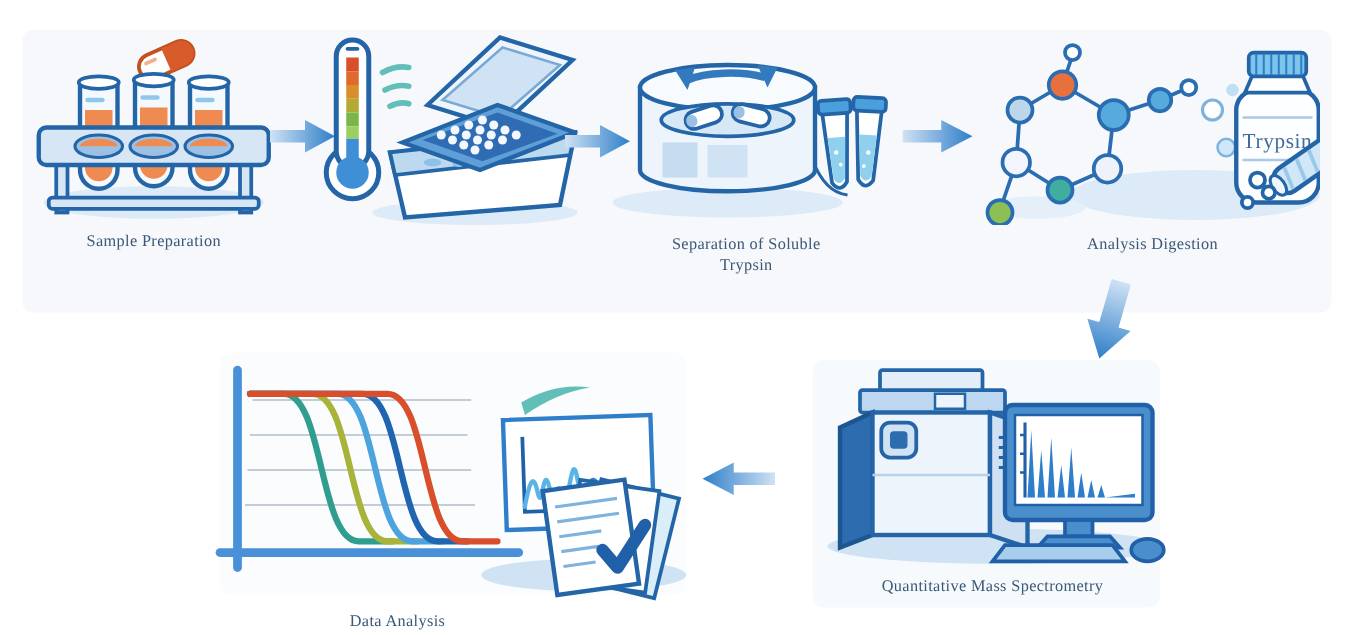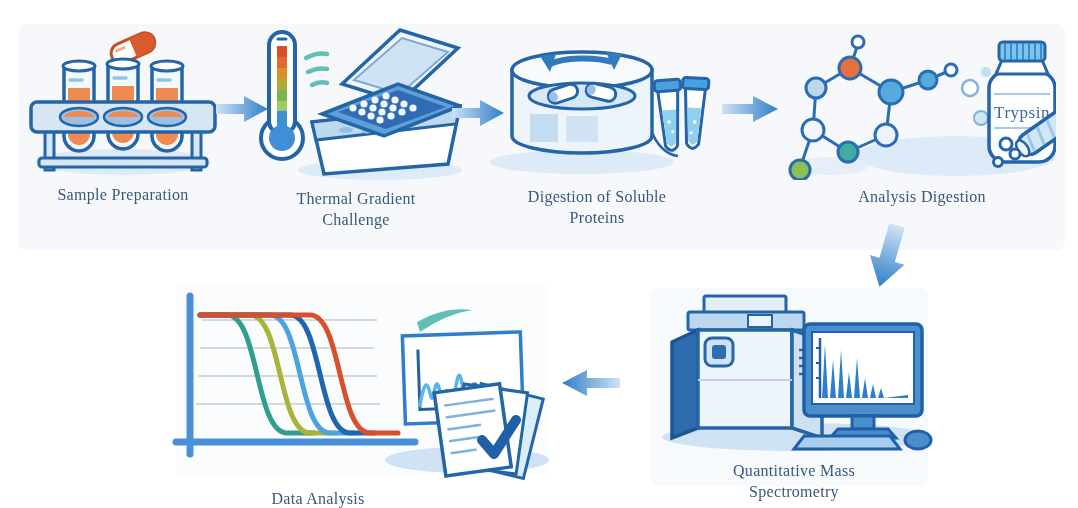--- a/index.html
+++ b/index.html
@@ -4,21 +4,21 @@
 <style>
   html,body{margin:0;padding:0;background:#ffffff;}
   body{width:1078px;height:508px;overflow:hidden;font-family:"Liberation Sans",sans-serif;}
   .canvas{position:relative;width:1078px;height:508px;background:#ffffff;}
   .band{position:absolute;border-radius:8px;}
   .band.top{left:18px;top:24px;width:1047px;height:226px;background:#f6f8fb;}
   .band.qms{left:650px;top:288px;width:278px;height:198px;background:#f7fafc;}
   .band.da{left:176px;top:282px;width:372px;height:194px;background:#fbfcfe;}
   .step{position:absolute;display:flex;flex-direction:column;align-items:center;font-family:Liberation Serif, serif;}
   .step svg{display:block;}
-  .lbl{color:#3a5878;font-size:16px;line-height:1.32;text-align:center;letter-spacing:.3px;margin-top:6px;}
+  .lbl{color:#3a5878;font-size:13px;line-height:1.32;text-align:center;letter-spacing:.3px;margin-top:6px;}
   .lbl.w150{max-width:152px;} .lbl.w180{max-width:182px;} .lbl.w190{max-width:192px;}
   .arrow{position:absolute;}
 </style>
 </head>
 <body>
 
 <div class="canvas">
 
   <div class="band top"></div>
   <div class="band qms"></div>
@@ -130,21 +130,20 @@
         <rect x="27" y="35" width="10" height="11" fill="#e06a2e"></rect>
         <rect x="27" y="46" width="10" height="11" fill="#d98e2b"></rect>
         <rect x="27" y="57" width="10" height="11" fill="#b3aa35"></rect>
         <rect x="27" y="68" width="10" height="11" fill="#79b548"></rect>
         <rect x="27" y="79" width="10" height="10" fill="#9ccf62"></rect>
         <rect x="27" y="89" width="10" height="22" fill="#3f8fd6"></rect>
         <circle cx="32" cy="116" r="13" fill="#3f8fd6"></circle>
         <path d="M28,17 h8" stroke="#2465a8" stroke-width="3" stroke-linecap="round"></path>
       </g>
     </svg>
-    <div class="lbl w180">Thermal Gradient Challenge</div>
   </div>
 
   <svg class="arrow" style="left:452px;top:96px;" width="52" height="34" viewBox="0 0 52 34">
     <defs>
         <linearGradient id="gr2" x1="0" y1="0" x2="1" y2="0">
           <stop offset="0" stop-color="#cfe2f4"></stop>
           <stop offset="1" stop-color="#2e7ec9"></stop>
         </linearGradient>
       </defs>
     <path d="M0,12 H28 V4 L52,17 L28,30 V22 H0 Z" fill="url(#gr2)"></path>
@@ -186,21 +185,21 @@
         </g>
         <g transform="translate(214,50) rotate(3)">
           <path d="M-10,10 L-6,66 Q0,75 6,66 L10,10 Z" fill="#ffffff" stroke="#2465a8" stroke-width="3"></path>
           <path d="M-7,30 L-4.5,63 Q0,70 4.5,63 L7,30 Z" fill="#8fd0ee"></path>
           <circle cx="1" cy="44" r="1.8" fill="#ffffff"></circle>
             <circle cx="-2" cy="55" r="1.5" fill="#ffffff"></circle>
           <rect x="-13" y="0" width="26" height="11" rx="3" fill="#4aa0dc" stroke="#2465a8" stroke-width="3"></rect>
         </g>
       </g>
     </svg>
-    <div class="lbl w150">Digestion of Soluble Proteins</div>
+    <div class="lbl w150">Separation of Soluble Trypsin</div>
   </div>
 
   <svg class="arrow" style="left:722px;top:92px;" width="56" height="34" viewBox="0 0 56 34">
     <defs>
         <linearGradient id="gr3" x1="0" y1="0" x2="1" y2="0">
           <stop offset="0" stop-color="#cfe2f4"></stop>
           <stop offset="1" stop-color="#2e7ec9"></stop>
         </linearGradient>
       </defs>
     <path d="M0,12 H31 V4 L56,17 L31,30 V22 H0 Z" fill="url(#gr3)"></path>

